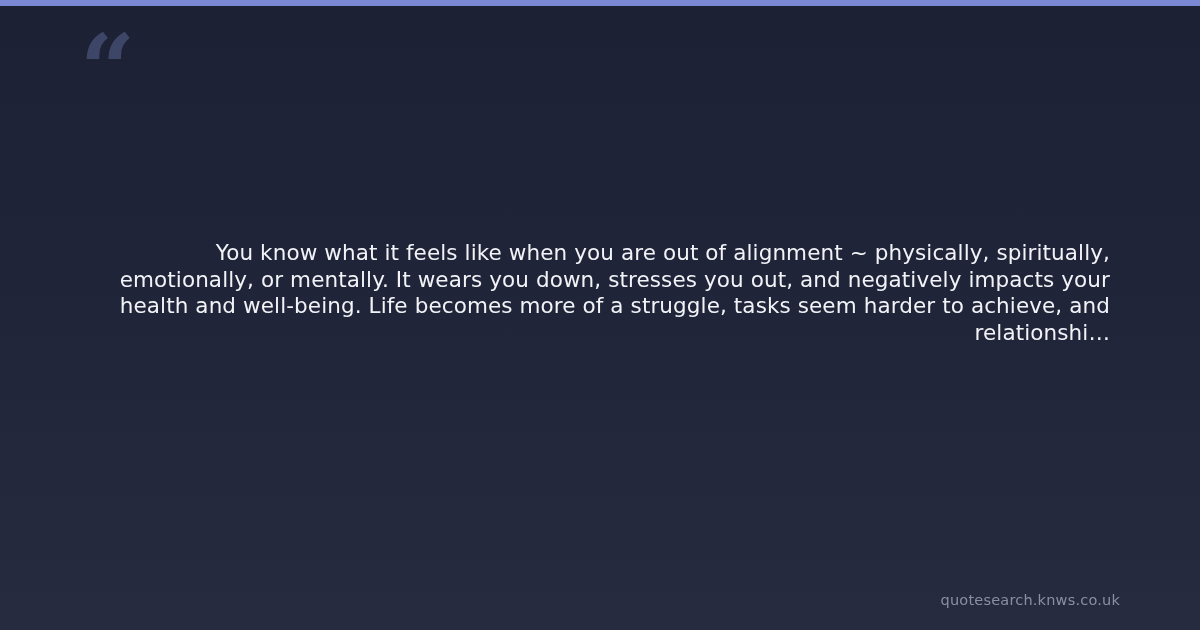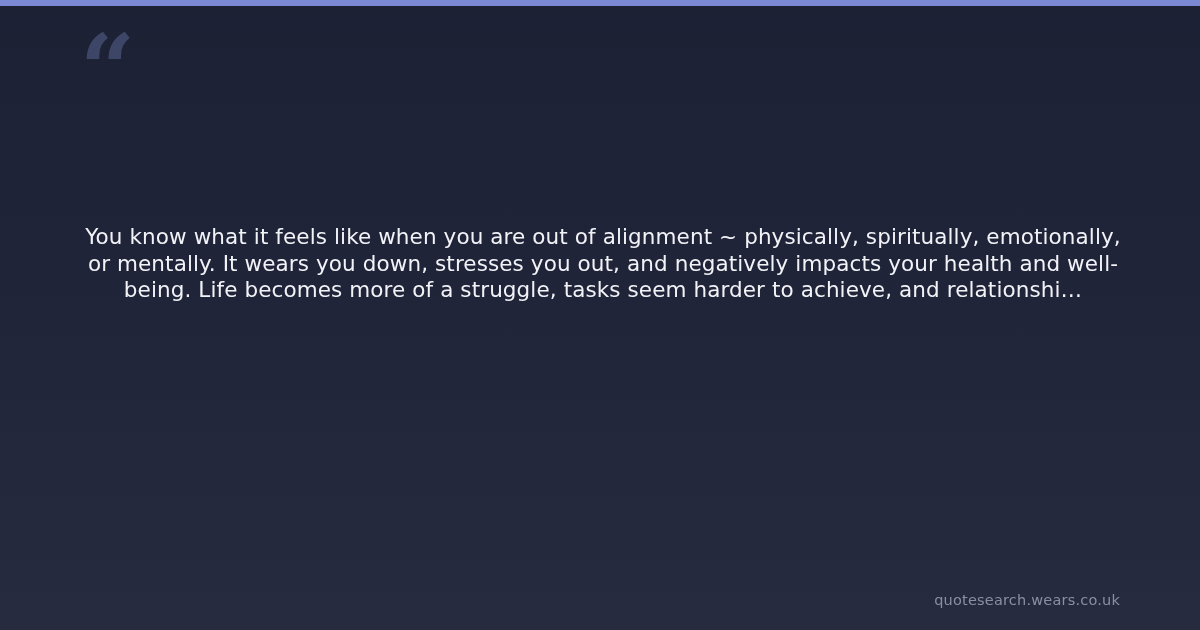--- a/index.html
+++ b/index.html
@@ -47,27 +47,27 @@
   }
 
   .quote-body {
     position: absolute;
     left: 80px;
     top: 224px;
     width: 1046px;
   }
 
   .quote-text {
-    margin: 0;
+    margin: 16px;
     font-size: 21.5px;
     line-height: 26.5px;
     color: #f2f3f7;
     font-weight: 400;
     letter-spacing: 0.1px;
-    text-align: center;
+    text-align: right;
   }
 
   .attribution {
     position: absolute;
     left: 80px;
     top: 354px;
     font-size: 21px;
     font-weight: 700;
     color: #7b88cc;
     letter-spacing: 0.3px;
@@ -94,15 +94,15 @@
 
   <div class="accent-bar"></div>
 
   <div class="quote-mark">“</div>
 
   <div class="quote-body">
     <p class="quote-text">You know what it feels like when you are out of alignment ~ physically, spiritually, emotionally, or mentally. It wears you down, stresses you out, and negatively impacts your health and well-being. Life becomes more of a struggle, tasks seem harder to achieve, and relationshi…</p>
   </div>
 
 
-  <div class="footer-url">quotesearch.wears.co.uk</div>
+  <div class="footer-url">quotesearch.knws.co.uk</div>
 
 </div>
 
 </body></html>

